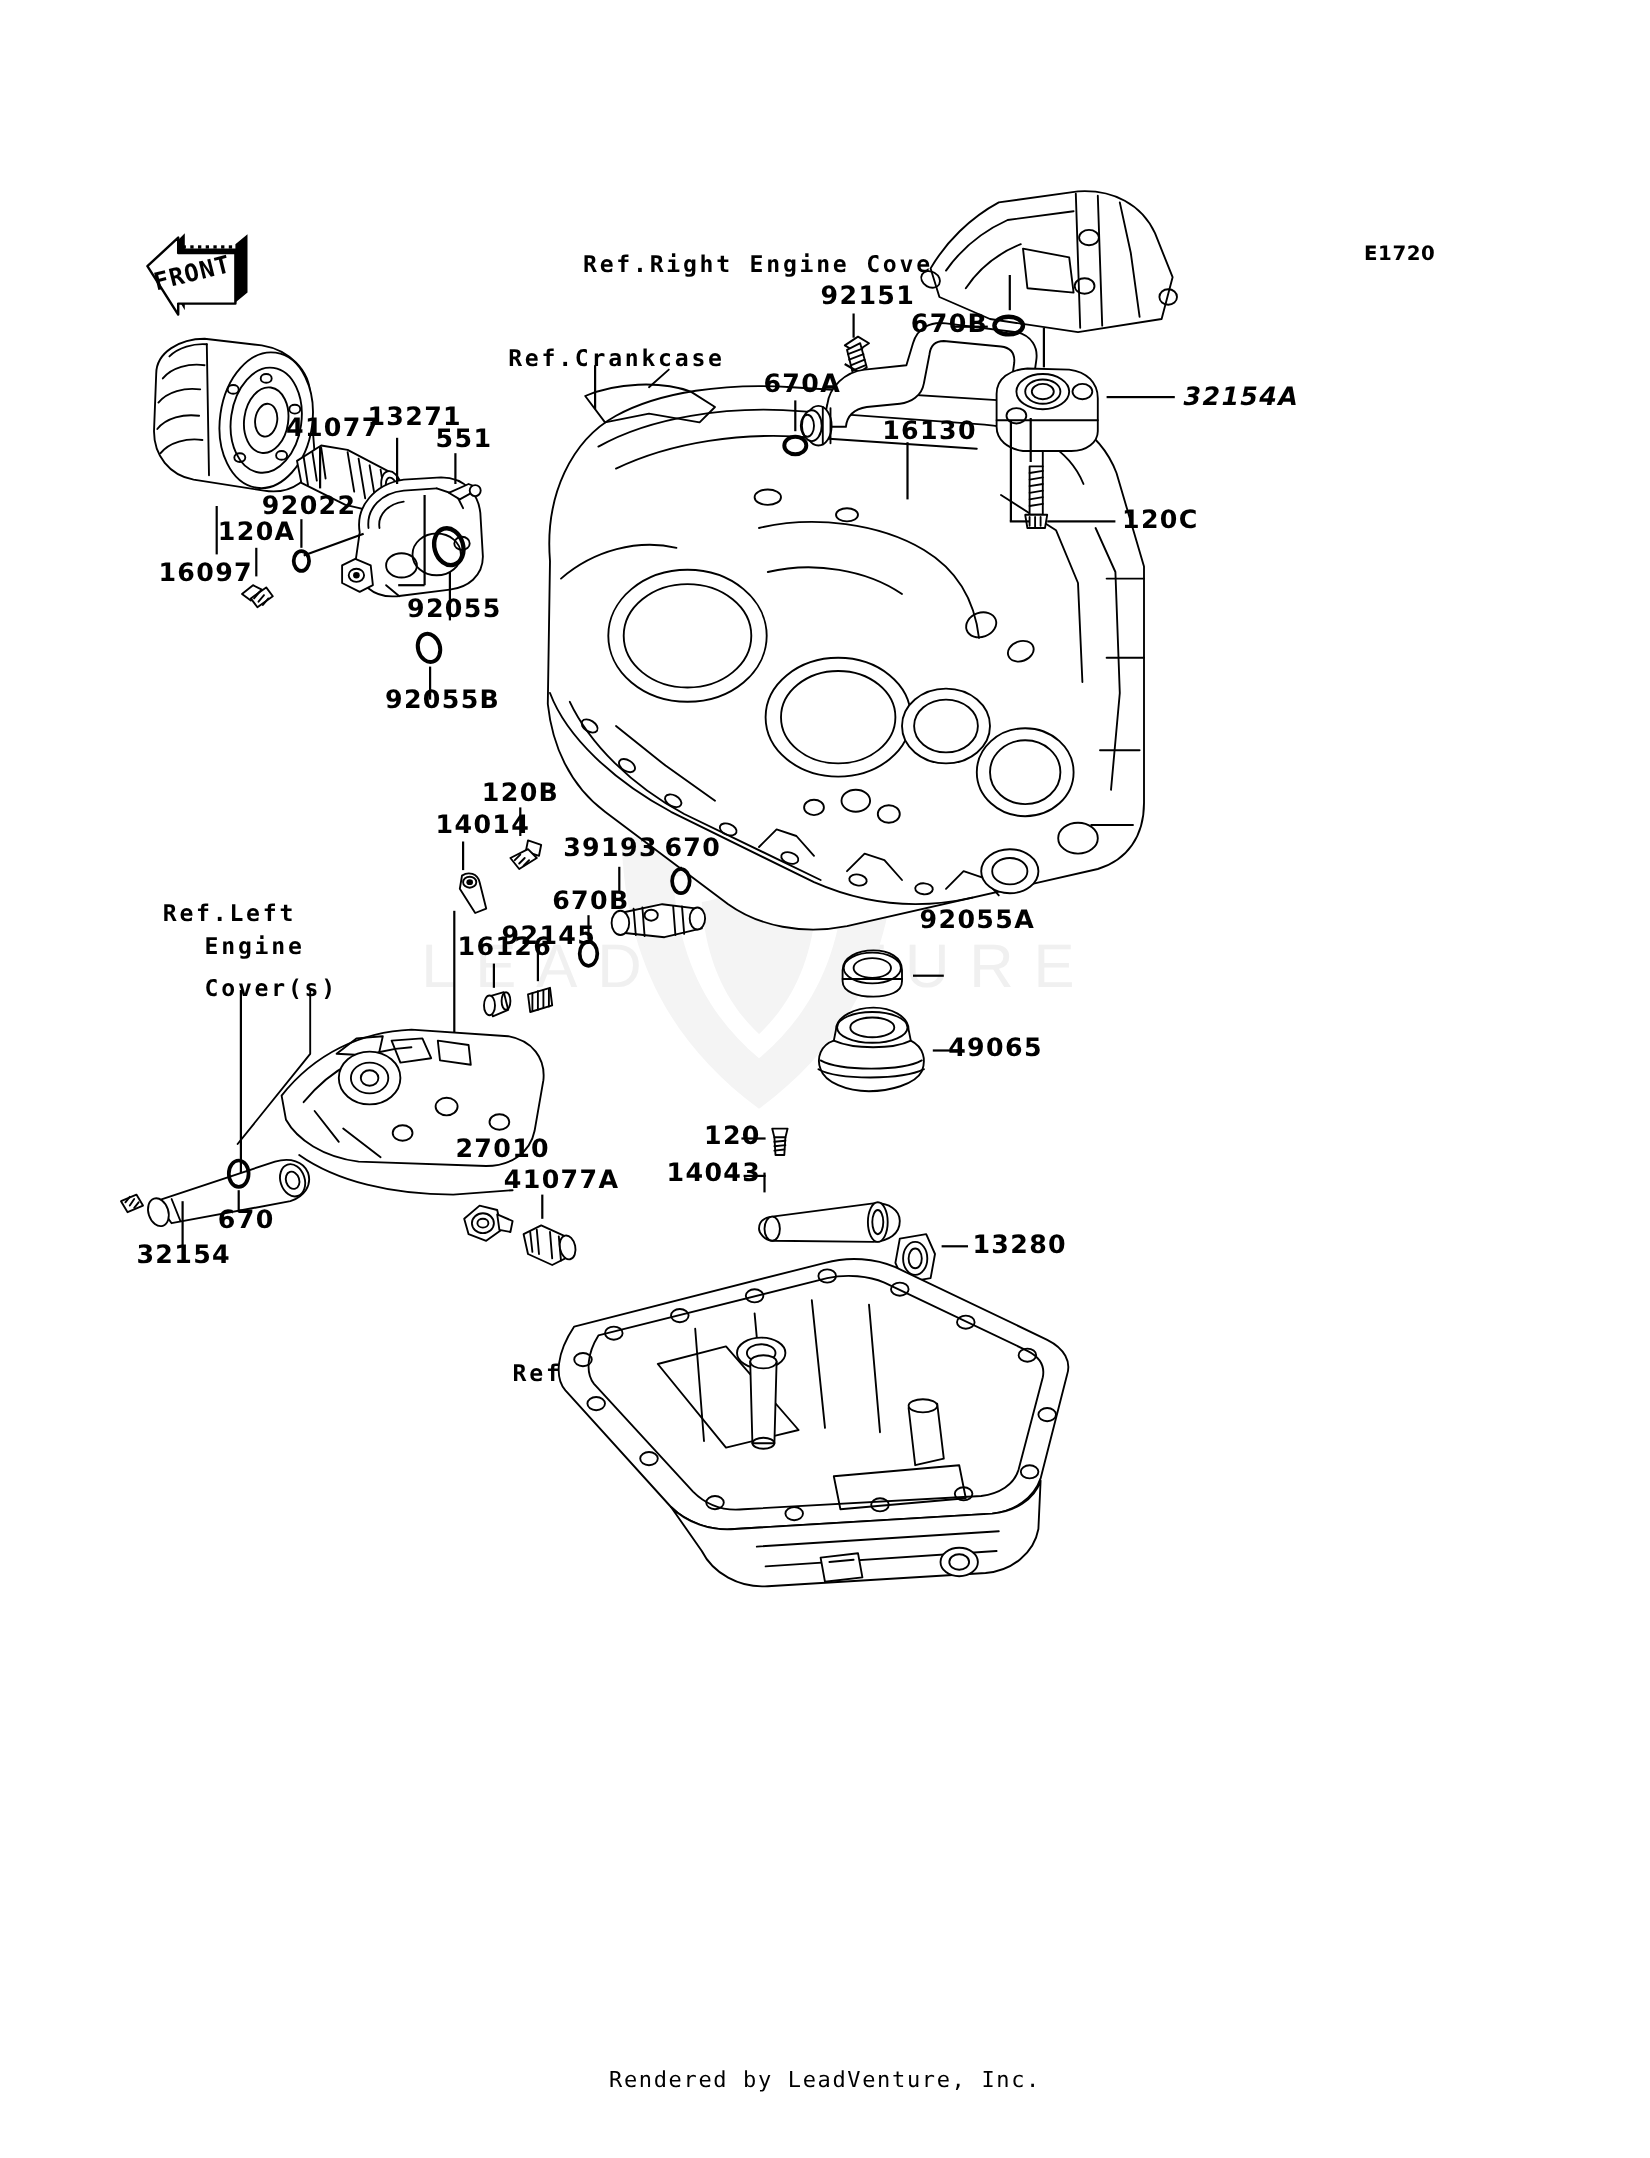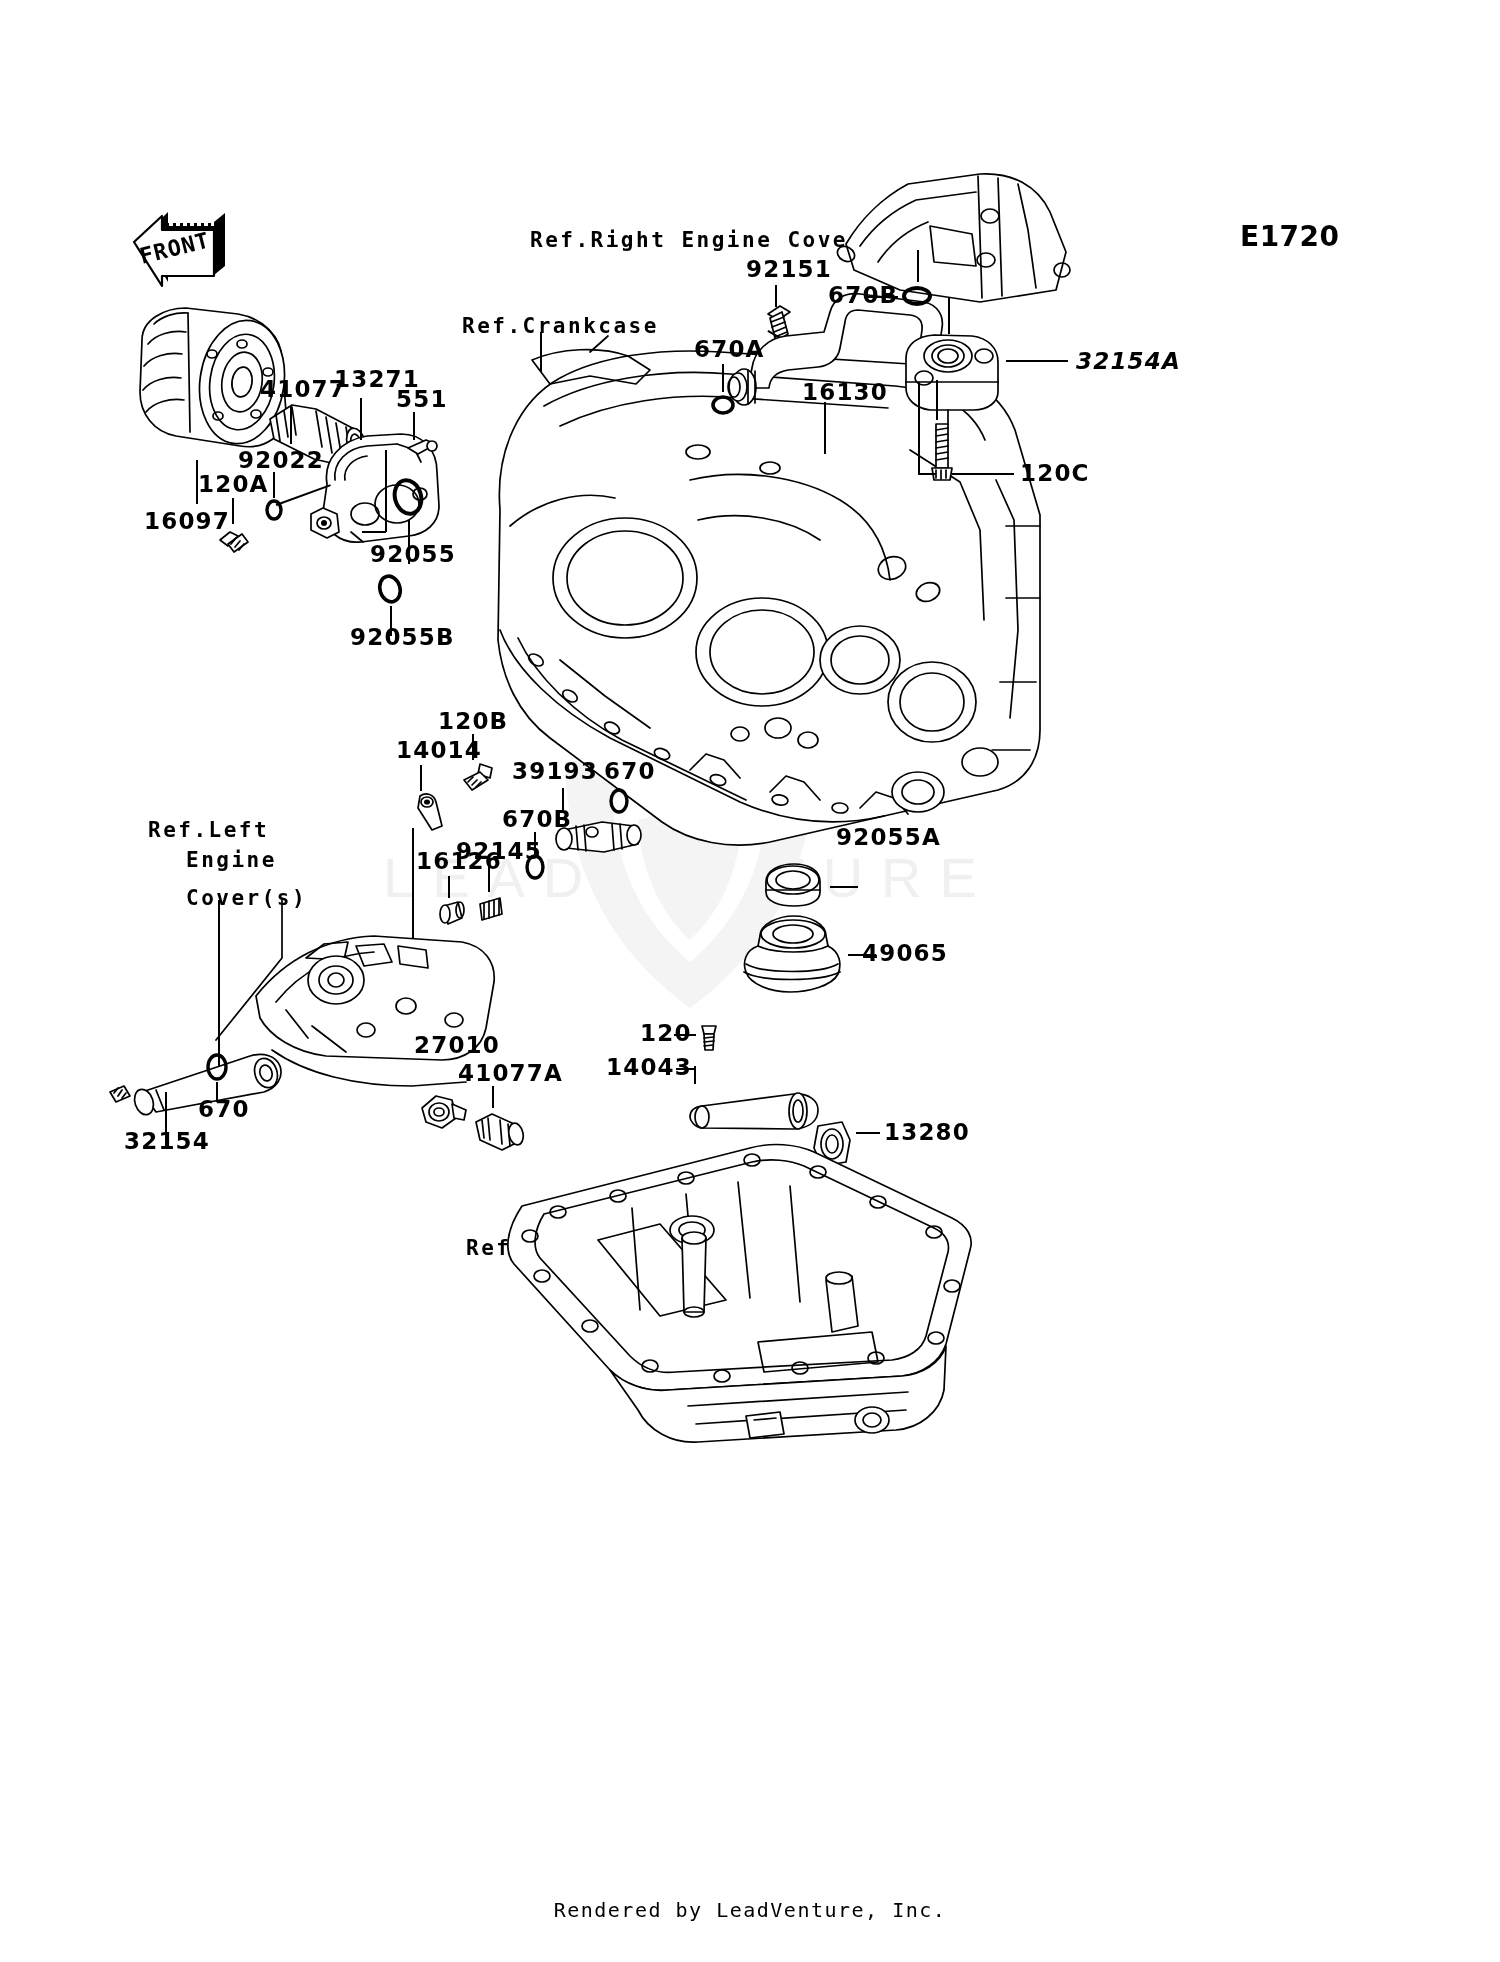--- a/index.html
+++ b/index.html
@@ -28,21 +28,21 @@
   }
   .ref{
     position:absolute;white-space:pre;
     font-family:"DejaVu Sans Mono","Liberation Mono",monospace;
     font-weight:700;font-size:21px;letter-spacing:2.5px;
     line-height:1.45;color:#000;
   }
   .code{
     position:absolute;white-space:nowrap;
     font-family:"DejaVu Sans","Liberation Sans",sans-serif;
-    font-weight:700;font-size:28px;letter-spacing:.5px;
+    font-weight:700;font-size:18px;letter-spacing:.5px;
   }
   .footer{
     position:absolute;left:0;width:1500px;text-align:center;
     font-family:"DejaVu Sans Mono","Liberation Mono",monospace;
     font-size:20px;letter-spacing:1.5px;color:#000;
   }
   
   .ln{position:absolute;background:#000;}
   .lnh{height:1.6px;}
   .lnv{width:1.6px;}
@@ -601,15 +601,15 @@
 
     <ellipse cx="372" cy="330" rx="17" ry="13" class="stf"></ellipse>
     <ellipse cx="372" cy="330" rx="9" ry="7" class="st"></ellipse>
 
     <path class="stf" d="M246 326 L 280 322 L 284 344 L 250 348 Z"></path>
     <path class="st" d="M254 330 L 276 328"></path>
 
     <path class="st" d="M258 252 L 372 242 L 378 272 L 264 282 Z"></path>
   </svg>
 
-  <div class="footer" style="top:1878px;margin-top:20px;">Rendered by LeadVenture, Inc.</div>
+  <div class="footer" style="top:1878px;">Rendered by LeadVenture, Inc.</div>
 
 </div>
 
 </body></html>

